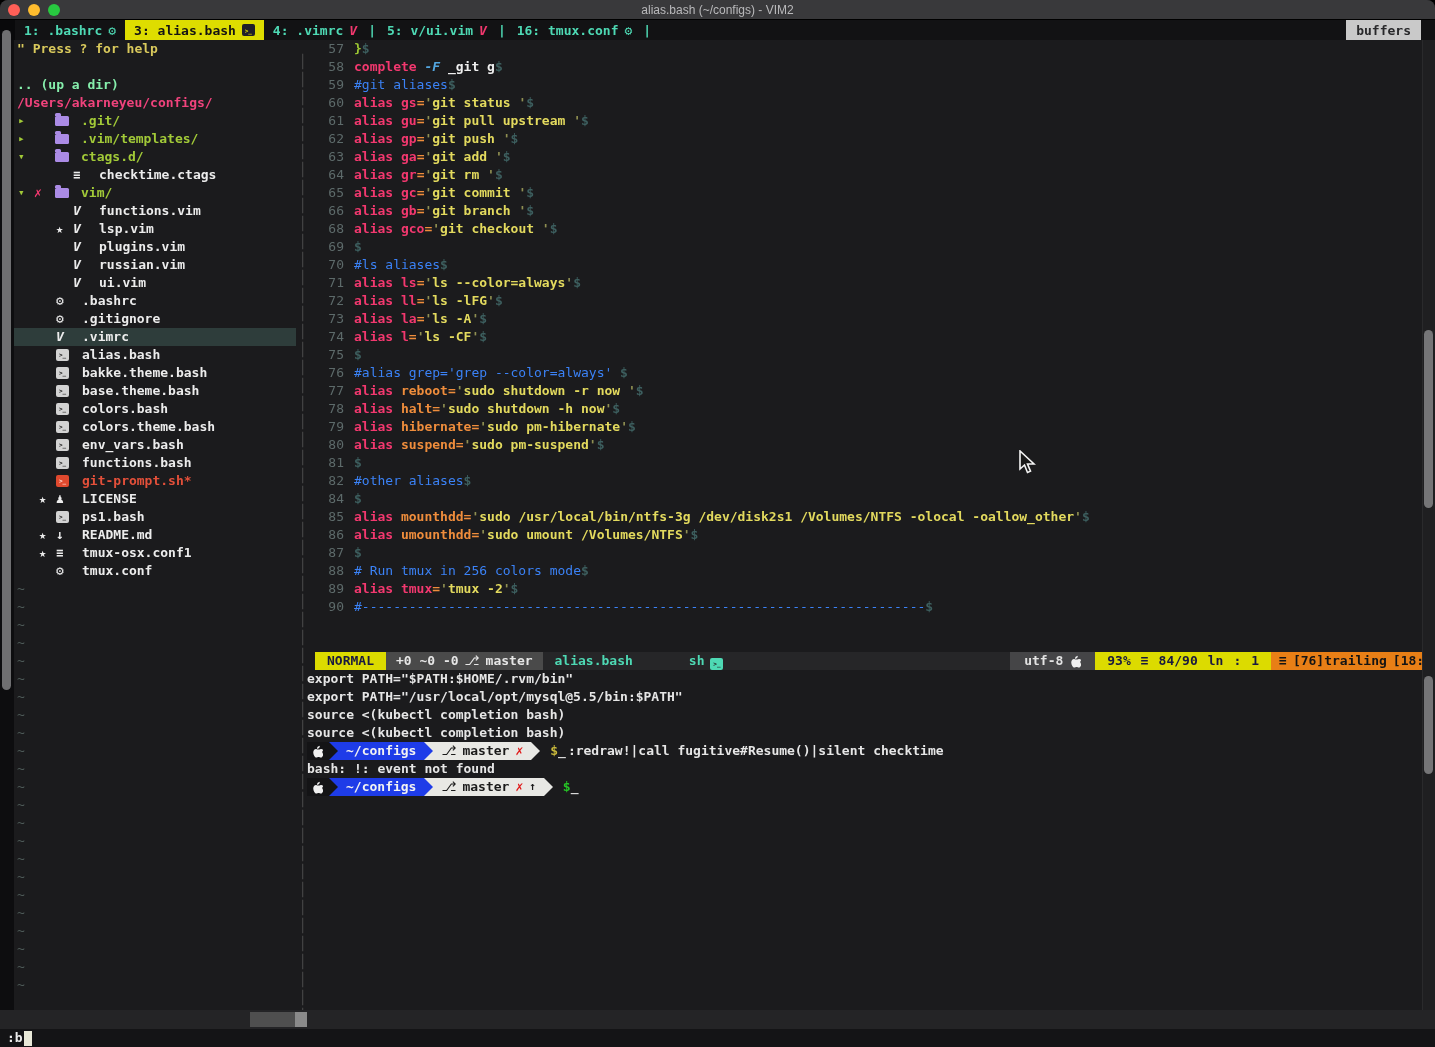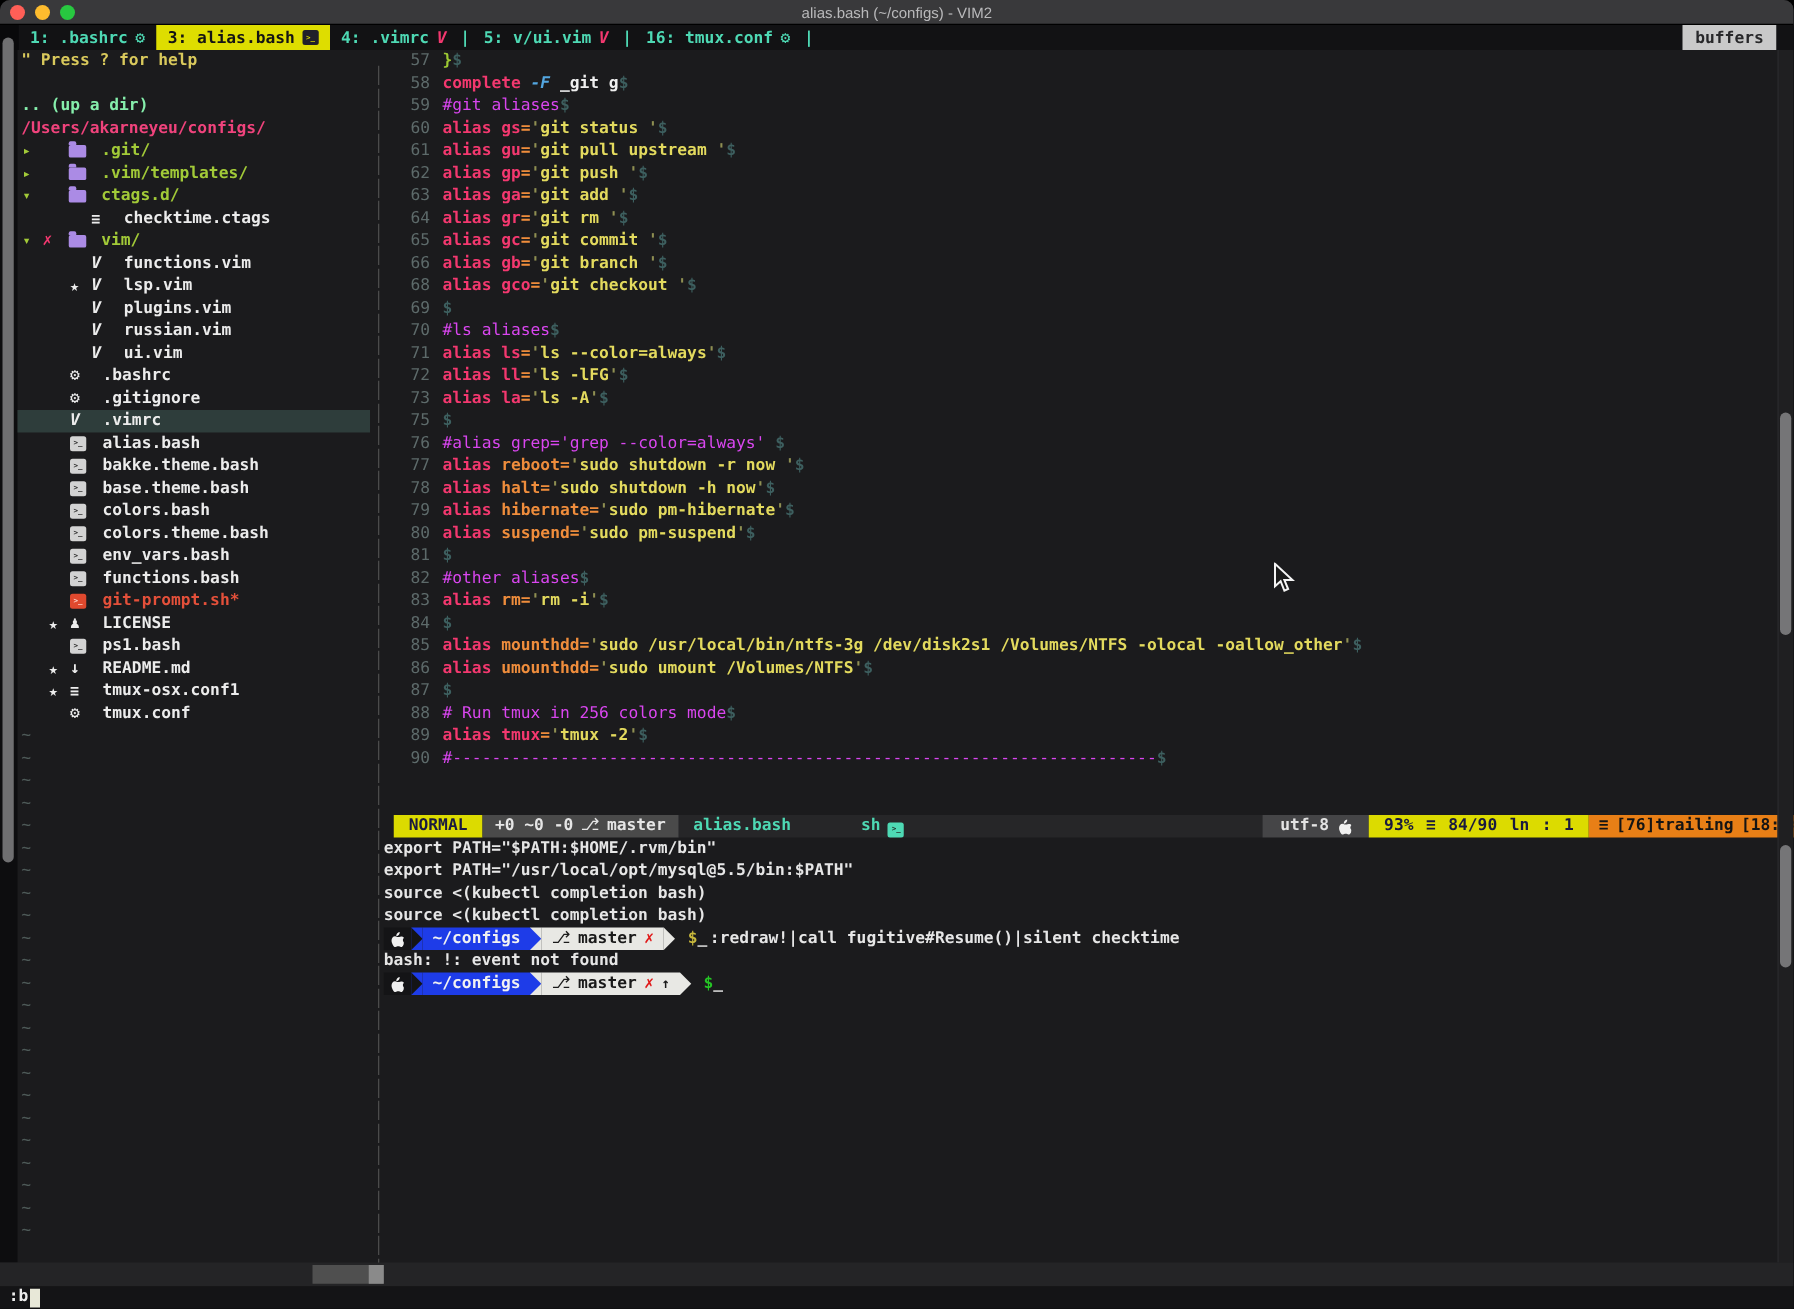--- a/index.html
+++ b/index.html
@@ -65,21 +65,21 @@
     font-size:13px;line-height:18px;text-align:center;white-space:pre;font-weight:400;}
   
   #editor{position:absolute;left:310px;top:0;width:1112px;height:612px;font-size:13px;font-weight:600;}
   .ed-line{height:18px;line-height:18px;white-space:pre;display:flex;}
   .ed-num{width:34px;text-align:right;color:#5d6a6a;flex:none;margin-right:10px;font-weight:400;}
   .tok-k{color:#f3386f;font-weight:700;}
   .tok-n{color:#f3386f;}
   .tok-o{color:#ef8d3c;}
   .tok-s{color:#e3da5e;}
   .tok-q{color:#8f8f52;}
-  .tok-c{color:#d946ef;font-weight:400;}
+  .tok-c{color:#3b82f6;font-weight:400;}
   .tok-e{color:#3d5f5f;}
   .tok-t{color:#e8e8e8;}
   .tok-b{color:#53a6e0;font-style:italic;}
   .tok-w{color:#efefef;font-weight:700;}
   .tok-g{color:#9dc933;}
   
   #airline{position:absolute;left:315px;top:612px;width:1258px;height:18px;display:flex;
     font-size:13px;font-weight:700;line-height:18px;white-space:pre;}
   .al-mode{background:#dcdb00;color:#19193f;padding:0 12px;}
   .al-hunks{background:#4a4a4a;color:#e6e6e6;padding:0 10px;display:flex;align-items:center;gap:6px;}
@@ -282,29 +282,29 @@
         <div class="ed-line"><span class="ed-num">63</span><span><span class="tok-k">alias</span><span class="tok-t"> </span><span class="tok-n">ga</span><span class="tok-o">=</span><span class="tok-q">'</span><span class="tok-s">git add </span><span class="tok-q">'</span><span class="tok-e">$</span></span></div>
         <div class="ed-line"><span class="ed-num">64</span><span><span class="tok-k">alias</span><span class="tok-t"> </span><span class="tok-n">gr</span><span class="tok-o">=</span><span class="tok-q">'</span><span class="tok-s">git rm </span><span class="tok-q">'</span><span class="tok-e">$</span></span></div>
         <div class="ed-line"><span class="ed-num">65</span><span><span class="tok-k">alias</span><span class="tok-t"> </span><span class="tok-n">gc</span><span class="tok-o">=</span><span class="tok-q">'</span><span class="tok-s">git commit </span><span class="tok-q">'</span><span class="tok-e">$</span></span></div>
         <div class="ed-line"><span class="ed-num">66</span><span><span class="tok-k">alias</span><span class="tok-t"> </span><span class="tok-n">gb</span><span class="tok-o">=</span><span class="tok-q">'</span><span class="tok-s">git branch </span><span class="tok-q">'</span><span class="tok-e">$</span></span></div>
         <div class="ed-line"><span class="ed-num">68</span><span><span class="tok-k">alias</span><span class="tok-t"> </span><span class="tok-n">gco</span><span class="tok-o">=</span><span class="tok-q">'</span><span class="tok-s">git checkout </span><span class="tok-q">'</span><span class="tok-e">$</span></span></div>
         <div class="ed-line"><span class="ed-num">69</span><span><span class="tok-e">$</span></span></div>
         <div class="ed-line"><span class="ed-num">70</span><span><span class="tok-c">#ls aliases</span><span class="tok-e">$</span></span></div>
         <div class="ed-line"><span class="ed-num">71</span><span><span class="tok-k">alias</span><span class="tok-t"> </span><span class="tok-n">ls</span><span class="tok-o">=</span><span class="tok-q">'</span><span class="tok-s">ls --color=always</span><span class="tok-q">'</span><span class="tok-e">$</span></span></div>
         <div class="ed-line"><span class="ed-num">72</span><span><span class="tok-k">alias</span><span class="tok-t"> </span><span class="tok-n">ll</span><span class="tok-o">=</span><span class="tok-q">'</span><span class="tok-s">ls -lFG</span><span class="tok-q">'</span><span class="tok-e">$</span></span></div>
         <div class="ed-line"><span class="ed-num">73</span><span><span class="tok-k">alias</span><span class="tok-t"> </span><span class="tok-n">la</span><span class="tok-o">=</span><span class="tok-q">'</span><span class="tok-s">ls -A</span><span class="tok-q">'</span><span class="tok-e">$</span></span></div>
+        <div class="ed-line"><span class="ed-num">74</span><span><span class="tok-k">alias</span><span class="tok-t"> </span><span class="tok-n">l</span><span class="tok-o">=</span><span class="tok-q">'</span><span class="tok-s">ls -CF</span><span class="tok-q">'</span><span class="tok-e">$</span></span></div>
         <div class="ed-line"><span class="ed-num">75</span><span><span class="tok-e">$</span></span></div>
         <div class="ed-line"><span class="ed-num">76</span><span><span class="tok-c">#alias grep='grep --color=always' </span><span class="tok-e">$</span></span></div>
         <div class="ed-line"><span class="ed-num">77</span><span><span class="tok-k">alias</span><span class="tok-t"> </span><span class="tok-o">reboot</span><span class="tok-o">=</span><span class="tok-q">'</span><span class="tok-s">sudo shutdown -r now </span><span class="tok-q">'</span><span class="tok-e">$</span></span></div>
         <div class="ed-line"><span class="ed-num">78</span><span><span class="tok-k">alias</span><span class="tok-t"> </span><span class="tok-o">halt</span><span class="tok-o">=</span><span class="tok-q">'</span><span class="tok-s">sudo shutdown -h now</span><span class="tok-q">'</span><span class="tok-e">$</span></span></div>
         <div class="ed-line"><span class="ed-num">79</span><span><span class="tok-k">alias</span><span class="tok-t"> </span><span class="tok-o">hibernate</span><span class="tok-o">=</span><span class="tok-q">'</span><span class="tok-s">sudo pm-hibernate</span><span class="tok-q">'</span><span class="tok-e">$</span></span></div>
         <div class="ed-line"><span class="ed-num">80</span><span><span class="tok-k">alias</span><span class="tok-t"> </span><span class="tok-o">suspend</span><span class="tok-o">=</span><span class="tok-q">'</span><span class="tok-s">sudo pm-suspend</span><span class="tok-q">'</span><span class="tok-e">$</span></span></div>
         <div class="ed-line"><span class="ed-num">81</span><span><span class="tok-e">$</span></span></div>
         <div class="ed-line"><span class="ed-num">82</span><span><span class="tok-c">#other aliases</span><span class="tok-e">$</span></span></div>
-        <div class="ed-line"><span class="ed-num">83</span><span><span class="tok-k">alias</span><span class="tok-t"> </span><span class="tok-o">rm</span><span class="tok-o">=</span><span class="tok-q">'</span><span class="tok-s">rm -i</span><span class="tok-q">'</span><span class="tok-e">$</span></span></div>
         <div class="ed-line"><span class="ed-num">84</span><span><span class="tok-e">$</span></span></div>
         <div class="ed-line"><span class="ed-num">85</span><span><span class="tok-k">alias</span><span class="tok-t"> </span><span class="tok-o">mounthdd</span><span class="tok-o">=</span><span class="tok-q">'</span><span class="tok-s">sudo /usr/local/bin/ntfs-3g /dev/disk2s1 /Volumes/NTFS -olocal -oallow_other</span><span class="tok-q">'</span><span class="tok-e">$</span></span></div>
         <div class="ed-line"><span class="ed-num">86</span><span><span class="tok-k">alias</span><span class="tok-t"> </span><span class="tok-o">umounthdd</span><span class="tok-o">=</span><span class="tok-q">'</span><span class="tok-s">sudo umount /Volumes/NTFS</span><span class="tok-q">'</span><span class="tok-e">$</span></span></div>
         <div class="ed-line"><span class="ed-num">87</span><span><span class="tok-e">$</span></span></div>
         <div class="ed-line"><span class="ed-num">88</span><span><span class="tok-c"># Run tmux in 256 colors mode</span><span class="tok-e">$</span></span></div>
         <div class="ed-line"><span class="ed-num">89</span><span><span class="tok-k">alias</span><span class="tok-t"> </span><span class="tok-n">tmux</span><span class="tok-o">=</span><span class="tok-q">'</span><span class="tok-s">tmux -2</span><span class="tok-q">'</span><span class="tok-e">$</span></span></div>
         <div class="ed-line"><span class="ed-num">90</span><span><span class="tok-c">#------------------------------------------------------------------------</span><span class="tok-e">$</span></span></div>
       </div>
 
     <div id="airline">

